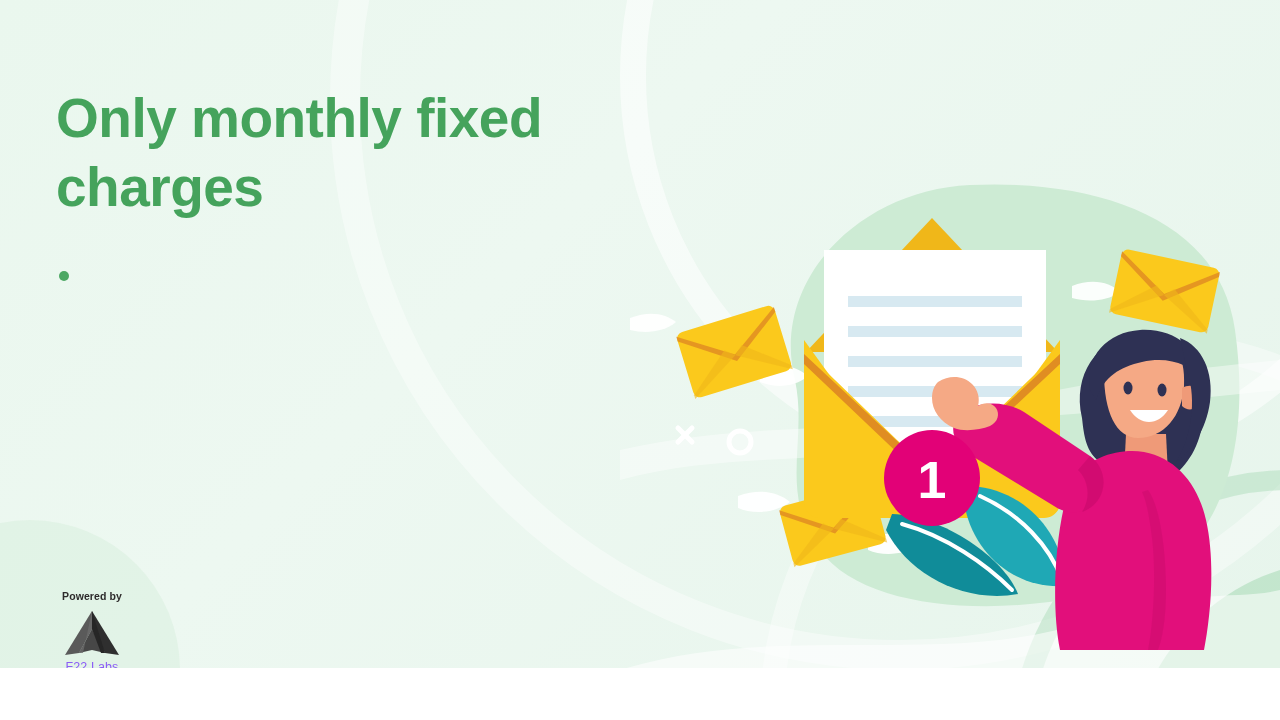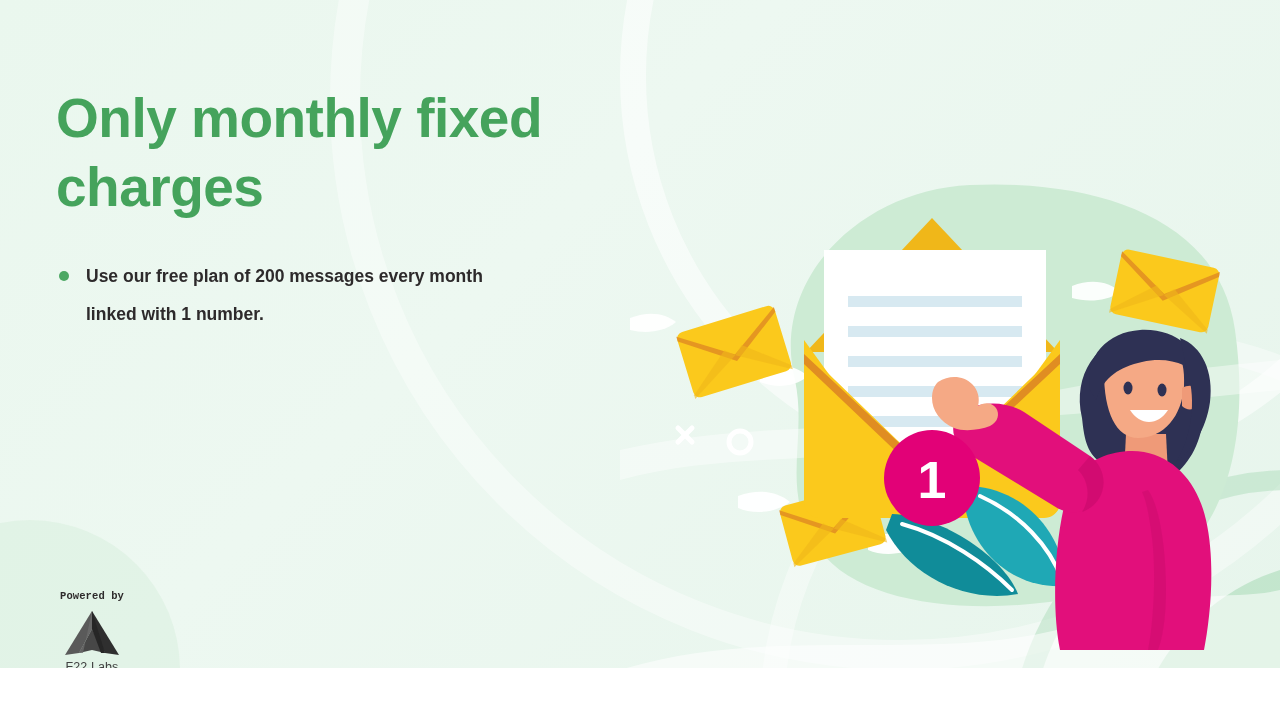--- a/index.html
+++ b/index.html
@@ -125,31 +125,30 @@
     left: 42px;
     top: 590px;
     width: 100px;
     text-align: center;
   }
   .powered-label {
     font-size: 10.5px;
     font-weight: bold;
     color: #2d2a2b;
     letter-spacing: 0.1px;
-    font-family: Liberation Mono, monospace;
   }
   .logo-mark {
     margin: 7px auto 3px auto;
     width: 62px;
     height: 48px;
     display: block;
   }
   .powered-name {
     font-size: 12.5px;
-    color: #404040;
+    color: #8b5cf6;
     letter-spacing: 0.1px;
   }
 
   
   .illustration {
     position: absolute;
     left: 620px;
     top: 150px;
     width: 660px;
     height: 570px;
@@ -169,21 +168,20 @@
     <div class="soft-circle-br"></div>
     <div class="arc arc-d"></div>
     <div class="soft-circle-bl"></div>
   </div>
 
   <div class="content">
     <h1 class="headline">Only monthly fixed charges</h1>
     <ul class="bullets">
       <li class="bullet">
         <span class="bullet-dot"></span>
-        <span>Use our free plan of 200 messages  every month linked with 1 number.</span>
       </li>
     </ul>
   </div>
 
   <div class="powered">
     <div class="powered-label">Powered by</div>
     <svg class="logo-mark" viewBox="0 0 62 48">
       <path d="M31 2 L58 46 L44 44 L31 20 Z" fill="#2f2f2f"></path>
       <path d="M31 2 L4 46 L18 44 L31 20 Z" fill="#5a5a5a"></path>
       <path d="M31 20 L44 44 L31 41 L18 44 Z" fill="#474747"></path>

